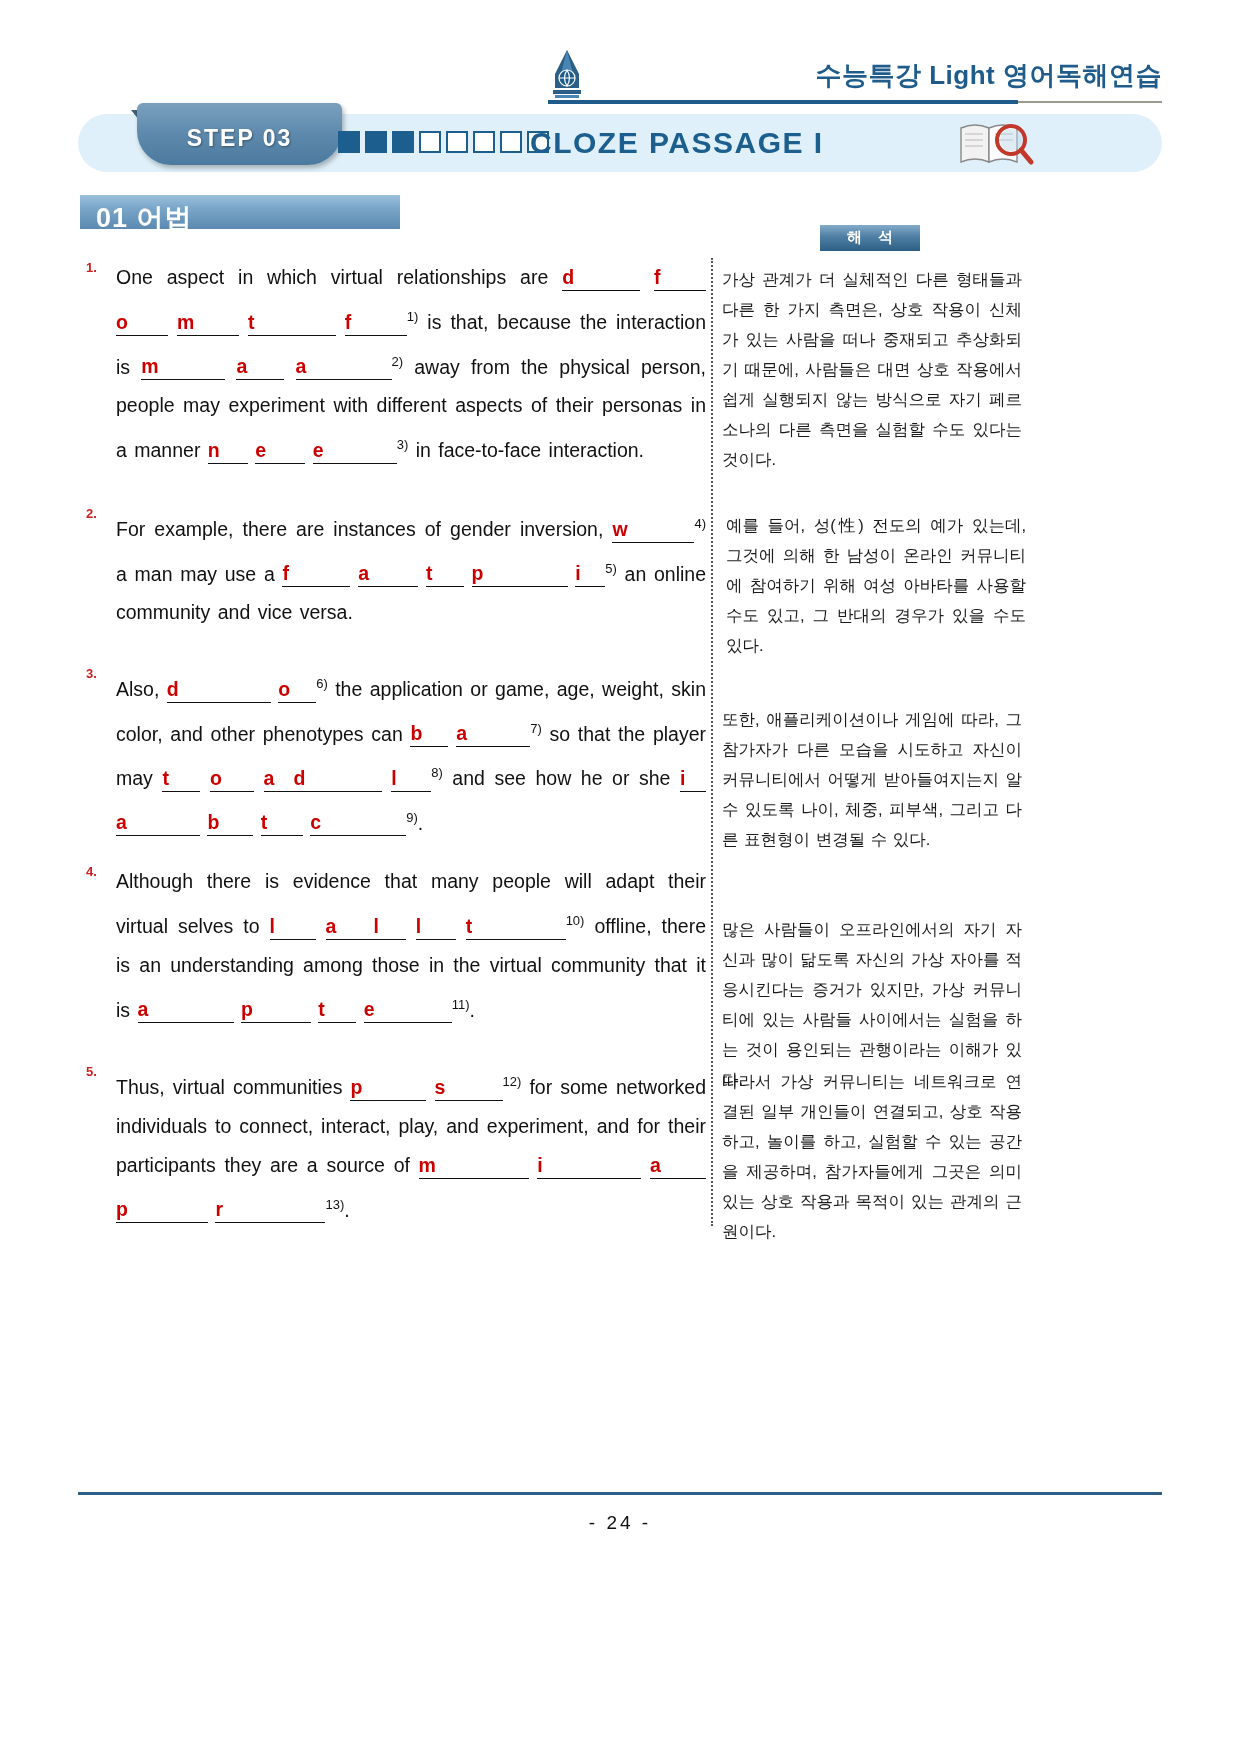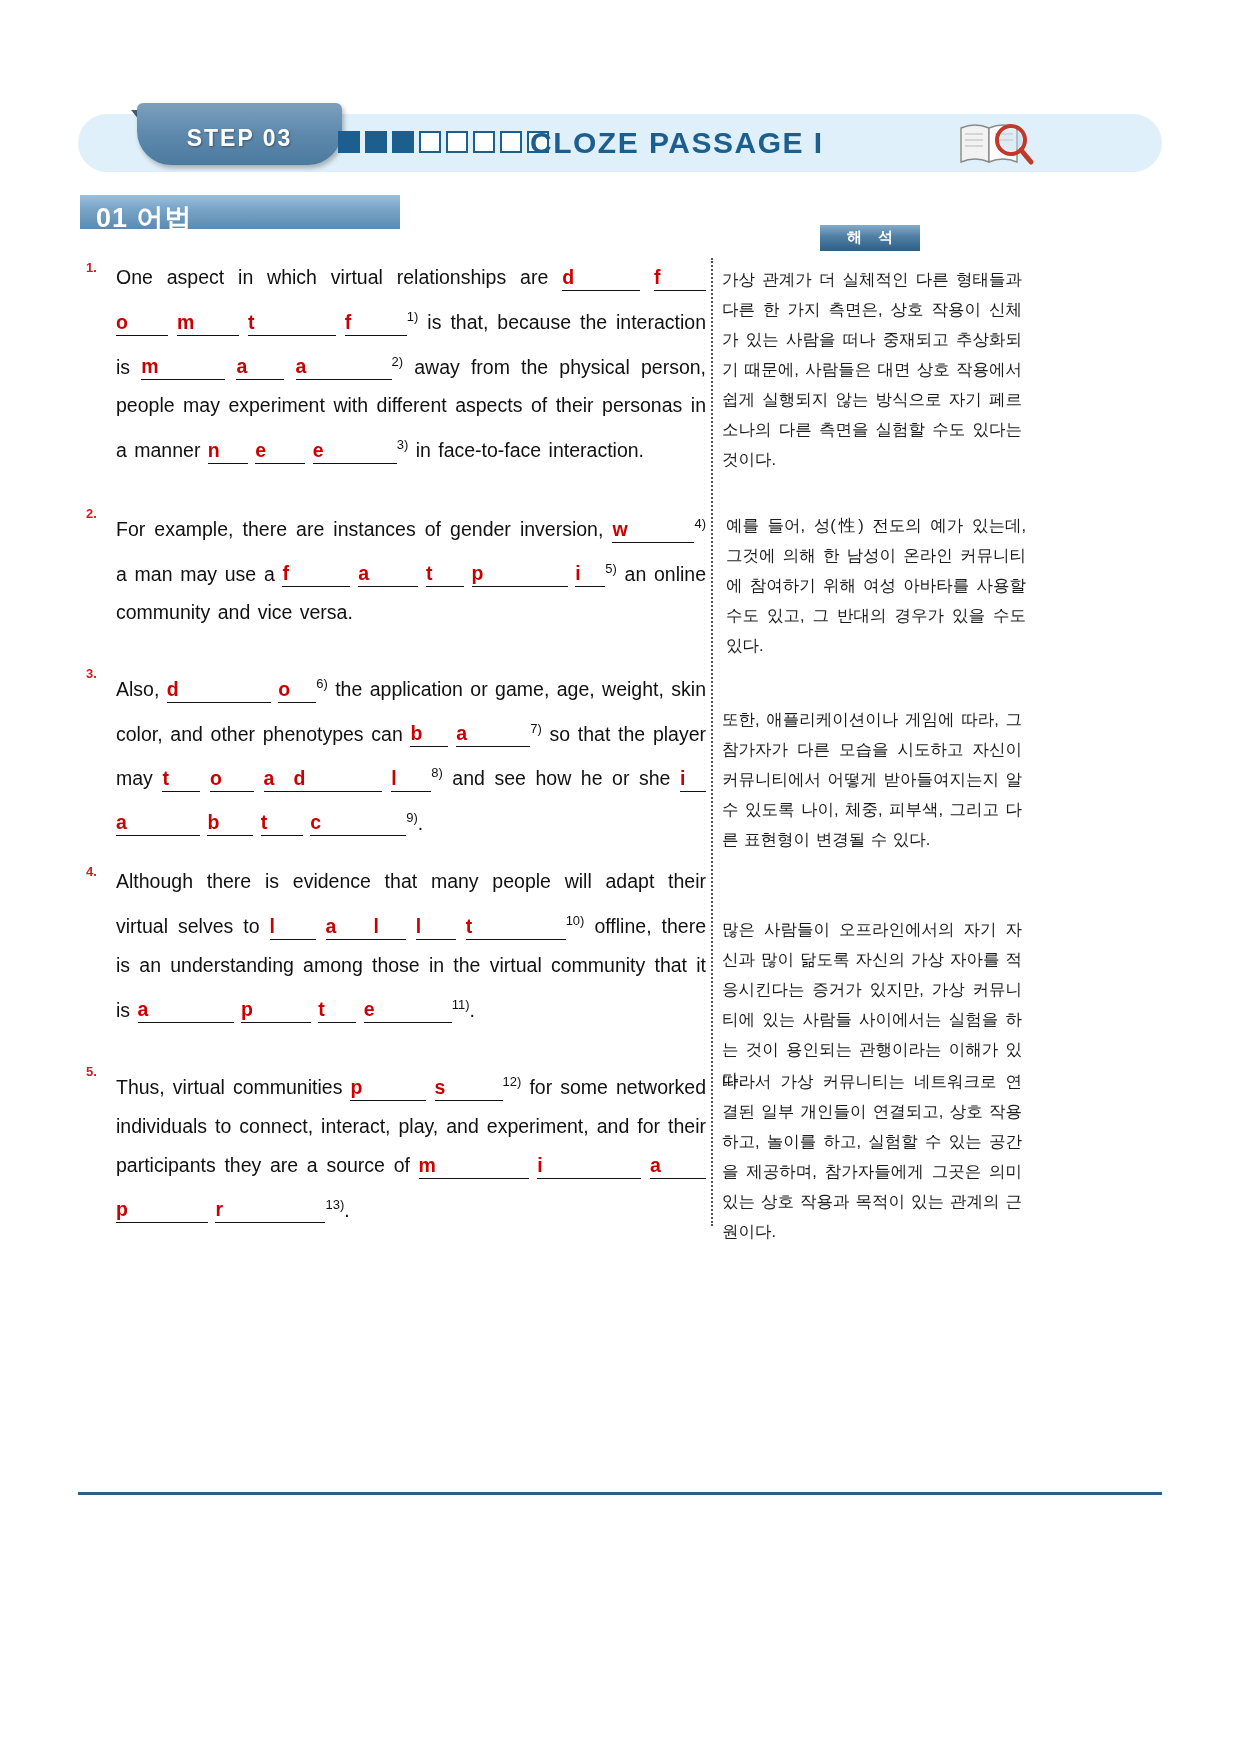--- a/index.html
+++ b/index.html
@@ -135,20 +135,34 @@
   .foot-num {
     position: absolute; left: 0; right: 0; top: 1512px; text-align: center;
     font-size: 19px; color: #111111; letter-spacing: 3px;
   }
 </style>
 </head>
 <body>
 
 <div class="page">
 
+  <div class="hdr">
+    <svg class="pen-icon" viewBox="0 0 42 56">
+      <path d="M21 2 L33 26 L33 40 L9 40 L9 26 Z" fill="#2c5f88"></path>
+      <path d="M21 2 L27 26 L15 26 Z" fill="#4a86b4"></path>
+      <circle cx="21" cy="30" r="8" fill="#1f5c8b"></circle>
+      <circle cx="21" cy="30" r="8" fill="none" stroke="#ffffff" stroke-width="1.2"></circle>
+      <path d="M13 30 H29 M21 22 Q26 30 21 38 Q16 30 21 22" fill="none" stroke="#ffffff" stroke-width="1.2"></path>
+      <rect x="7" y="42" width="28" height="4" fill="#2c5f88"></rect>
+      <rect x="9" y="47" width="24" height="3" fill="#4a86b4"></rect>
+    </svg>
+    <div class="hdr-rule-dark"></div>
+    <div class="hdr-rule-light"></div>
+    <div class="hdr-title">수능특강 Light 영어독해연습</div>
+  </div>
 
   <div class="banner-bg"></div>
   <div class="step-tab-notch"></div>
   <div class="step-tab">
     <div class="step-tab-label">STEP 03</div>
   </div>
   <div class="sq-row" id="sq-row">
       <div class="sq filled"></div>
       <div class="sq filled"></div>
       <div class="sq filled"></div>
@@ -203,14 +217,15 @@
 
   <div class="col-ko" id="col-ko">
       <div class="ko-block" style="position: absolute; top: 6px; left: 0px; width: 300px;">가상 관계가 더 실체적인 다른 형태들과 다른 한 가지 측면은, 상호 작용이 신체가 있는 사람을 떠나 중재되고 추상화되기 때문에, 사람들은 대면 상호 작용에서 쉽게 실행되지 않는 방식으로 자기 페르소나의 다른 측면을 실험할 수도 있다는 것이다.</div>
       <div class="ko-block" style="position: absolute; top: 252px; left: 4px; width: 300px;">예를 들어, 성(性) 전도의 예가 있는데, 그것에 의해 한 남성이 온라인 커뮤니티에 참여하기 위해 여성 아바타를 사용할 수도 있고, 그 반대의 경우가 있을 수도 있다.</div>
       <div class="ko-block" style="position: absolute; top: 410px; left: 0px; width: 300px; margin-top: 36px;">또한, 애플리케이션이나 게임에 따라, 그 참가자가 다른 모습을 시도하고 자신이 커뮤니티에서 어떻게 받아들여지는지 알 수 있도록 나이, 체중, 피부색, 그리고 다른 표현형이 변경될 수 있다.</div>
       <div class="ko-block" style="position: absolute; top: 608px; left: 0px; width: 300px; margin-top: 48px;">많은 사람들이 오프라인에서의 자기 자신과 많이 닮도록 자신의 가상 자아를 적응시킨다는 증거가 있지만, 가상 커뮤니티에 있는 사람들 사이에서는 실험을 하는 것이 용인되는 관행이라는 이해가 있다.</div>
       <div class="ko-block" style="position: absolute; top: 808px; left: 0px; width: 300px;">따라서 가상 커뮤니티는 네트워크로 연결된 일부 개인들이 연결되고, 상호 작용하고, 놀이를 하고, 실험할 수 있는 공간을 제공하며, 참가자들에게 그곳은 의미 있는 상호 작용과 목적이 있는 관계의 근원이다.</div>
     </div>
 
   <div class="foot-rule"></div>
+  <div class="foot-num">- 24 -</div>
 
 </div>
 
 </body></html>

